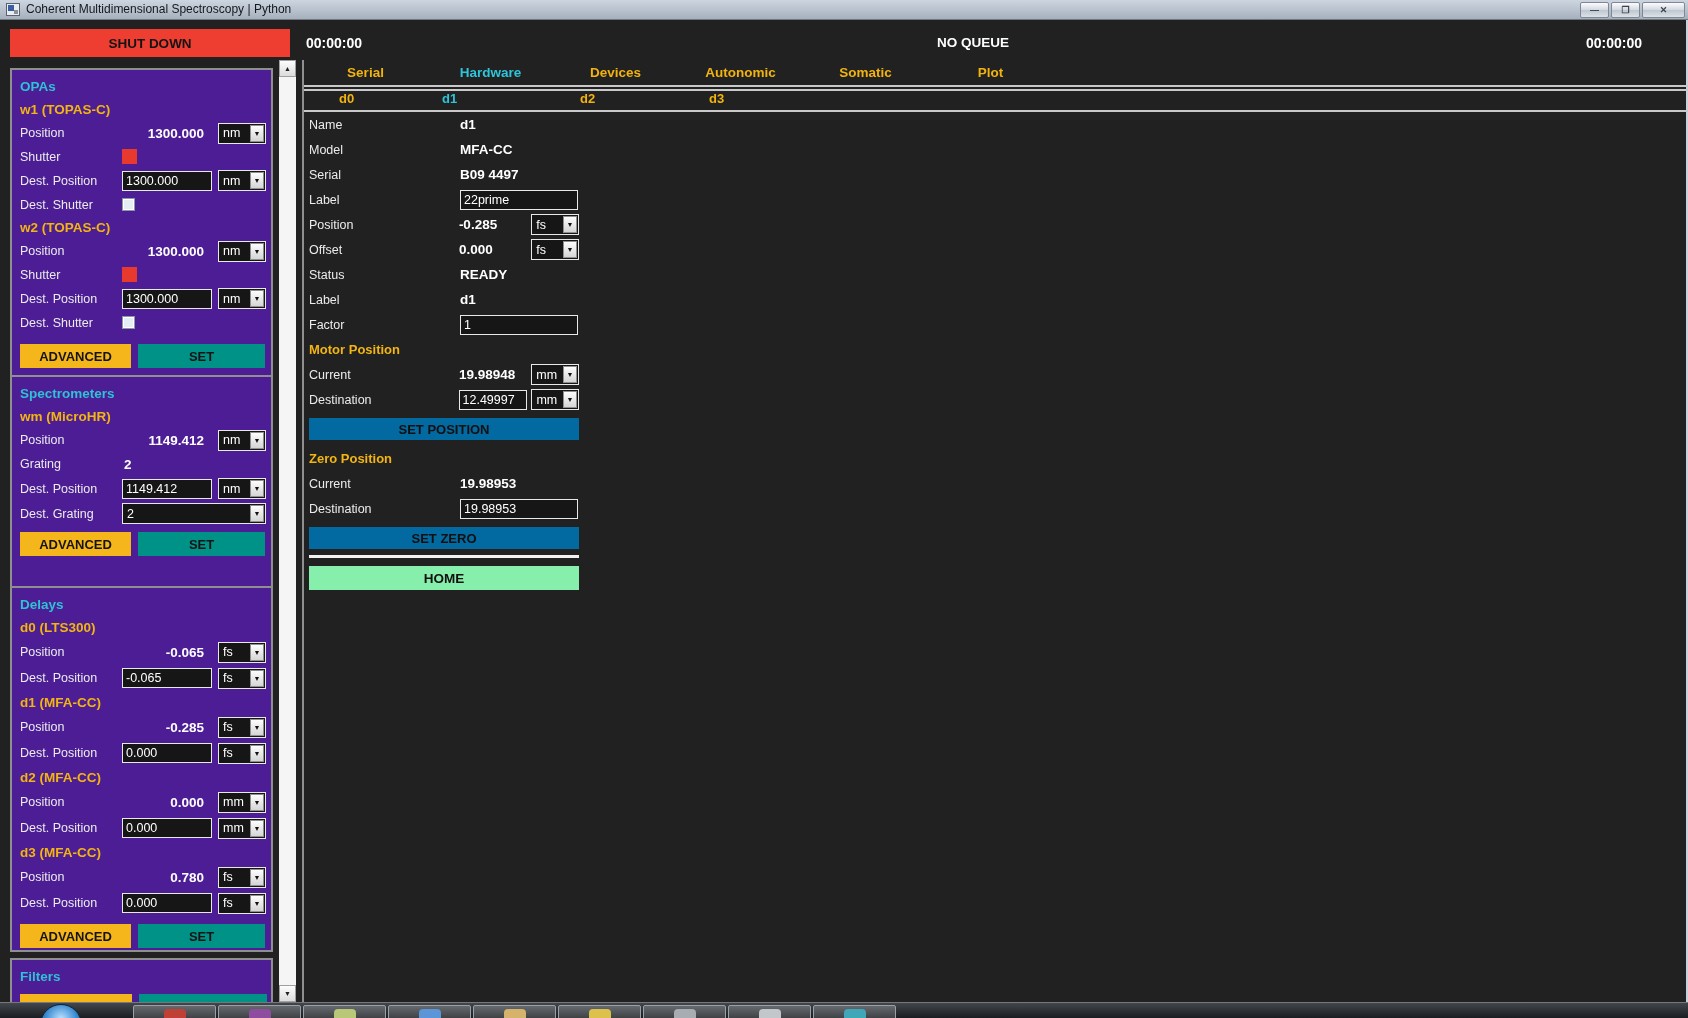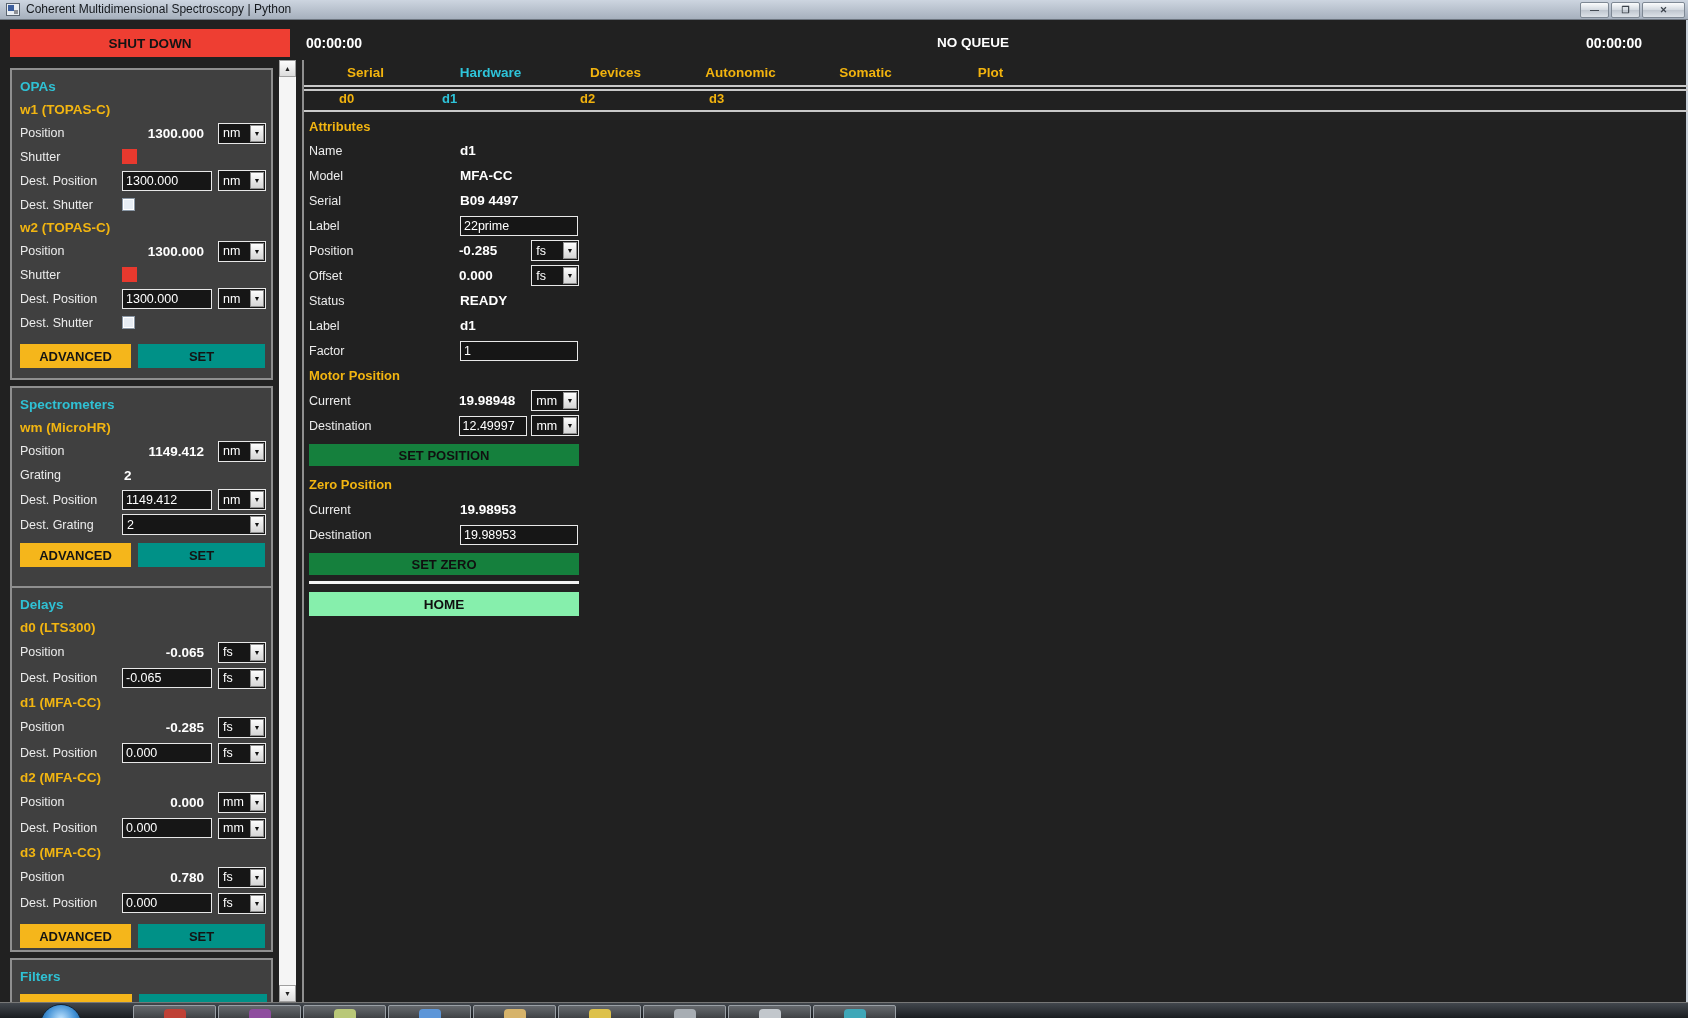--- a/index.html
+++ b/index.html
@@ -46,21 +46,21 @@
   
   .vsep { position:absolute; left:302px; top:60px; width:2px; height:942px; background:#8f8f8f; }
   .scrollbar { position:absolute; left:279px; top:60px; width:17px; height:942px; background:#f5f5f5; }
   .sb-btn { position:absolute; left:0; width:17px; height:17px;
     background:linear-gradient(#fdfdfd,#dcdcdc); border:1px solid #a0a0a0;
     color:#222; font-size:7px; display:flex; align-items:center; justify-content:center; }
   .sb-up { top:0; } .sb-down { bottom:0; }
 
   
   .panel { position:absolute; left:10px; width:263px; border:2px solid #8f8f8f;
-    background:#404040; padding-top:6px; overflow:hidden; }
+    background:#4c1d95; padding-top:6px; overflow:hidden; }
   .p-hdr { height:22px; line-height:22px; padding-left:8px; color:#2fc1d4; font-size:13.5px; font-weight:bold; }
   .p-dev { height:23px; line-height:23px; padding-left:8px; color:#f2b511; font-size:13.5px; font-weight:bold; }
   .srow { height:24px; display:flex; align-items:center; padding:0 5px 0 8px; }
   .srow-l { height:26px; }
   .srow .lbl { width:102px; font-size:12.5px; color:#ececec; }
   .srow .val { width:84px; text-align:right; color:#fff; font-size:13.5px; font-weight:bold; padding-right:2px; }
   .gap { width:12px; }
 
   .tin { height:20px; background:#161616; border:1px solid #e8e8e8; color:#fff;
     font-size:12.5px; font-family:"Liberation Sans", sans-serif; padding:0 3px; }
@@ -89,21 +89,21 @@
 
   
   .main { position:absolute; left:309px; top:112px; width:270px; }
   .m-hdr { height:26px; display:flex; align-items:flex-end; padding-bottom:4px;
     color:#f2b511; font-size:13px; font-weight:bold; }
   .m-hdr2 { height:25px; display:flex; align-items:center; color:#f2b511; font-size:13px; font-weight:bold; }
   .mrow { height:25px; display:flex; align-items:center; }
   .mrow .lbl { width:151px; font-size:12.5px; color:#ececec; }
   .mrow .val { color:#fff; font-size:13.5px; font-weight:bold; }
   .mrow .valw { width:73px; }
-  .bigbtn { width:270px; height:22px; margin:6px 0; background:#15803d; color:#101010;
+  .bigbtn { width:270px; height:22px; margin:6px 0; background:#0369a1; color:#101010;
     font-size:13px; font-weight:bold; display:flex; align-items:center; justify-content:center; }
   .divider { width:270px; height:3px; background:#f2f2f2; margin:6px 0 8px 0; }
   .homebtn { width:270px; height:24px; background:#86efac; color:#101010;
     font-size:13.5px; font-weight:bold; display:flex; align-items:center; justify-content:center; }
 
   
   .taskbar { position:absolute; top:1002px; left:0; width:1688px; height:16px;
     background:linear-gradient(#42474d,#1a1d21); border-top:1px solid #777; }
   .orb { position:absolute; top:1004px; left:40px; width:42px; height:42px; border-radius:50%;
     background:radial-gradient(circle at 50% 35%, #bfe3ff, #3f8fd4 45%, #16456f 80%); border:1px solid #123; }
@@ -209,21 +209,21 @@
   <div class="srow" style="height:23px">
     <span class="lbl">Dest. Shutter</span>
     <span class="cb"></span>
   </div>
   <div class="btnrow" style="margin-top:10px">
     <div class="btn btn-adv">ADVANCED</div>
     <div class="btn btn-set">SET</div>
   </div>
 </div>
 
-<div class="panel" style="top:386px; height:250px;">
+<div class="panel" style="top:375px; height:250px;">
   <div class="p-hdr">Spectrometers</div>
   <div class="p-dev">wm (MicroHR)</div>
   <div class="srow">
     <span class="lbl">Position</span>
     <span class="val">1149.412</span>
     <span class="gap"></span>
     <span class="combo">
       <span class="u">nm</span>
       <span class="arr">▼</span>
     </span>
@@ -343,21 +343,20 @@
   </div>
 </div>
 
 <div class="panel" style="top:958px; height:44px; border-bottom:none;">
   <div class="p-hdr">Filters</div>
   <div class="strip y" style="top:34px"></div>
   <div class="strip t" style="top:34px"></div>
 </div>
 
 <div class="main">
-  <div class="m-hdr">Attributes</div>
 
   <div class="mrow">
       <span class="lbl">Name</span>
     <span class="val">d1</span>
     </div>
   <div class="mrow">
       <span class="lbl">Model</span>
     <span class="val">MFA-CC</span>
     </div>
   <div class="mrow">

